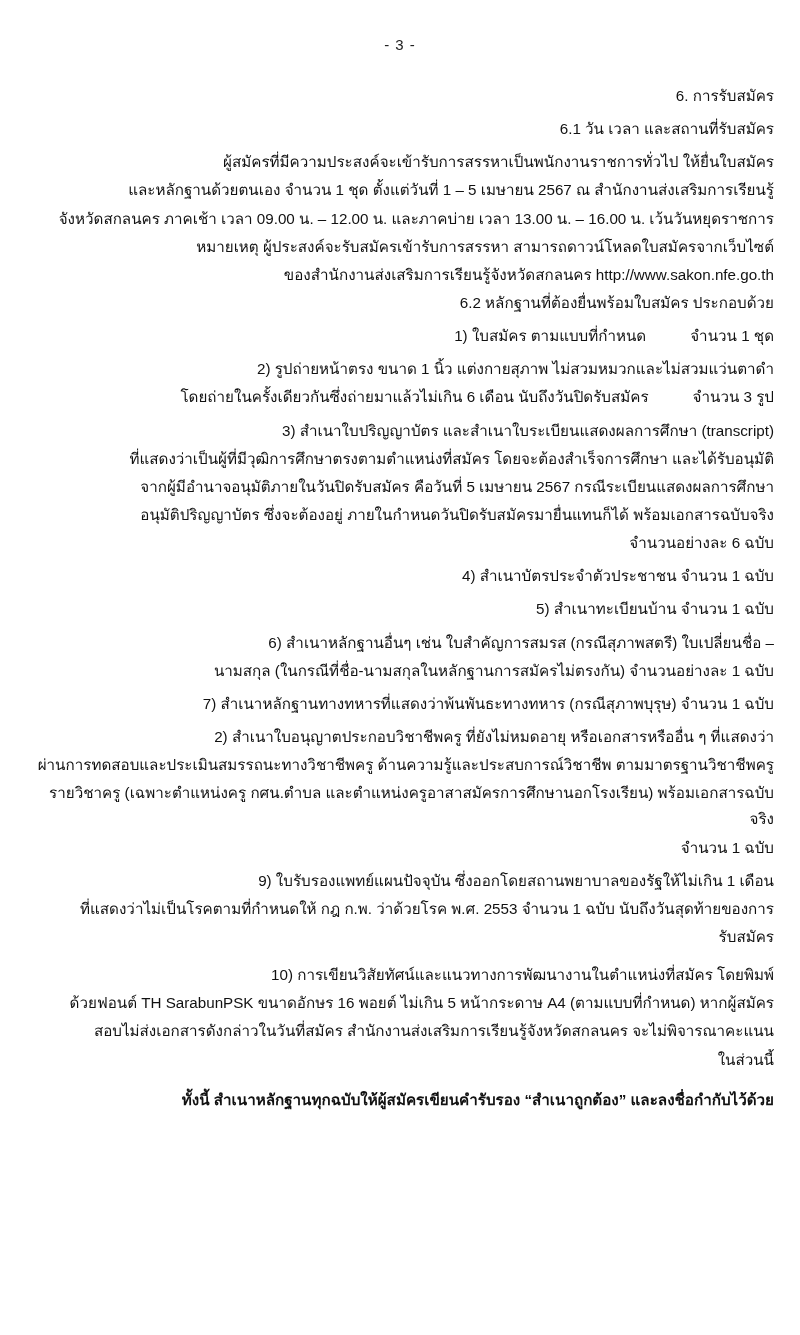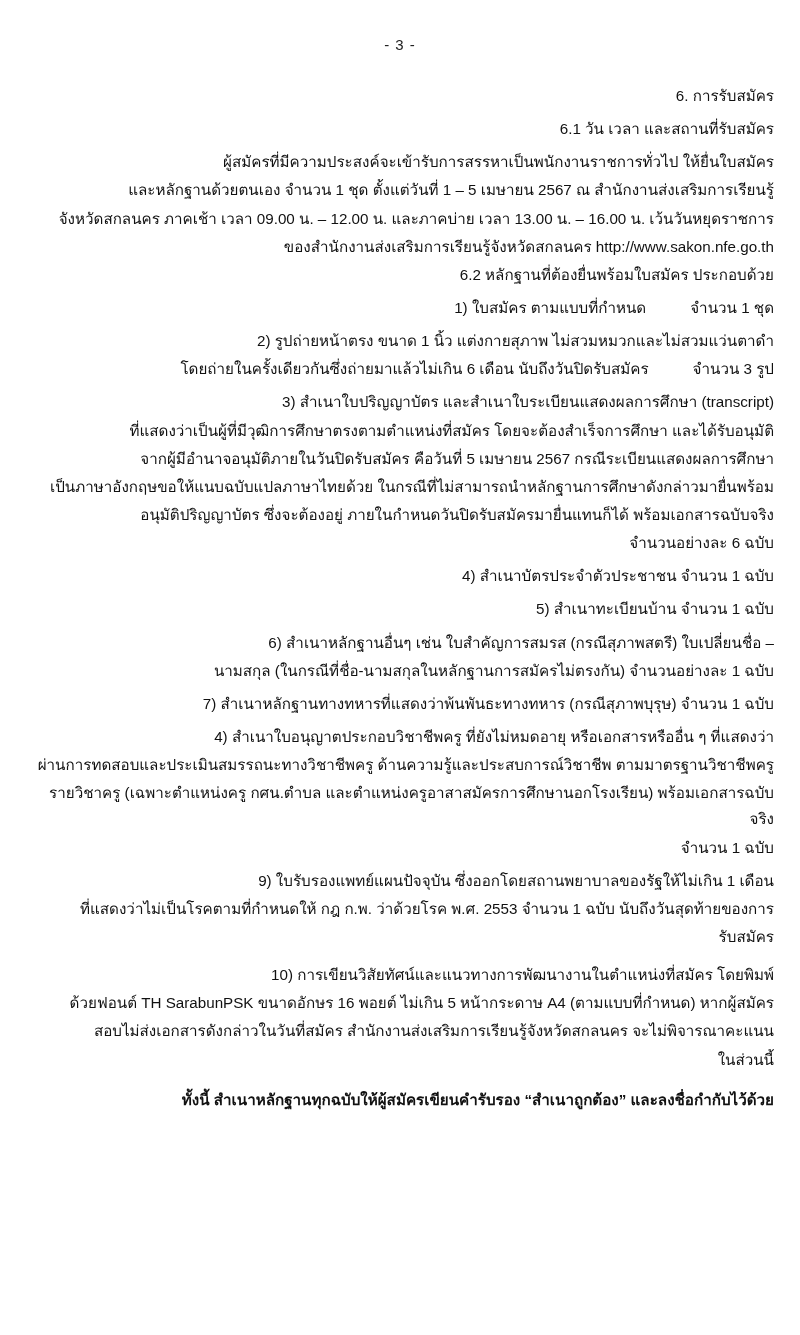--- a/index.html
+++ b/index.html
@@ -91,20 +91,21 @@
 
     <p class="i-para">ผู้สมัครที่มีความประสงค์จะเข้ารับการสรรหาเป็นพนักงานราชการทั่วไป ให้ยื่นใบสมัคร</p>
 
     <p>
       <span>และหลักฐานด้วยตนเอง จำนวน 1 ชุด </span><span class="bold">ตั้งแต่วันที่ 1 – 5 เมษายน 2567</span><span> ณ สำนักงานส่งเสริมการเรียนรู้</span>
     </p>
 
     <p>จังหวัดสกลนคร ภาคเช้า เวลา 09.00 น. – 12.00 น. และภาคบ่าย เวลา 13.00 น. – 16.00 น. เว้นวันหยุดราชการ</p>
 
 
+    <p class="i-note">หมายเหตุ ผู้ประสงค์จะรับสมัครเข้ารับการสรรหา สามารถดาวน์โหลดใบสมัครจากเว็บไซต์</p>
 
     <p>ของสำนักงานส่งเสริมการเรียนรู้จังหวัดสกลนคร http://www.sakon.nfe.go.th</p>
 
     <p class="i-sub bold">6.2 หลักฐานที่ต้องยื่นพร้อมใบสมัคร ประกอบด้วย</p>
 
     <div class="spacer-xs"></div>
 
     <p class="i-item">
       <span>1) ใบสมัคร ตามแบบที่กำหนด</span><span class="qty">จำนวน 1 ชุด</span>
     </p>
@@ -120,21 +121,20 @@
 
     <div class="spacer-xs"></div>
 
     <p class="i-item">
       <span>3) สำเนาใบปริญญาบัตร และสำเนาใบระเบียนแสดงผลการศึกษา (transcript)</span>
     </p>
     <p>ที่แสดงว่าเป็นผู้ที่มีวุฒิการศึกษาตรงตามตำแหน่งที่สมัคร โดยจะต้องสำเร็จการศึกษา และได้รับอนุมัติ</p>
     <p>
       <span id="line3b"><span>จากผู้มีอำนาจอนุมัติภายในวันปิดรับสมัคร </span><span class="bold">คือวันที่ 5 เมษายน 2567</span><span> กรณีระเบียนแสดงผลการศึกษา</span></span>
     </p>
-    <p>เป็นภาษาอังกฤษขอให้แนบฉบับแปลภาษาไทยด้วย ในกรณีที่ไม่สามารถนำหลักฐานการศึกษาดังกล่าวมายื่นพร้อม</p>
     <p>อนุมัติปริญญาบัตร ซึ่งจะต้องอยู่ ภายในกำหนดวันปิดรับสมัครมายื่นแทนก็ได้ พร้อมเอกสารฉบับจริง</p>
     <p>จำนวนอย่างละ 6 ฉบับ</p>
 
     <div class="spacer-xs"></div>
 
     <p class="i-item">4) สำเนาบัตรประจำตัวประชาชน จำนวน 1 ฉบับ</p>
 
     <div class="spacer-xs"></div>
 
     <p class="i-item">5) สำเนาทะเบียนบ้าน จำนวน 1 ฉบับ</p>
@@ -143,21 +143,21 @@
 
     <p class="i-item">6) สำเนาหลักฐานอื่นๆ เช่น ใบสำคัญการสมรส (กรณีสุภาพสตรี) ใบเปลี่ยนชื่อ –</p>
     <p>นามสกุล (ในกรณีที่ชื่อ-นามสกุลในหลักฐานการสมัครไม่ตรงกัน) จำนวนอย่างละ 1 ฉบับ</p>
 
     <div class="spacer-xs"></div>
 
     <p class="i-item">7) สำเนาหลักฐานทางทหารที่แสดงว่าพ้นพันธะทางทหาร (กรณีสุภาพบุรุษ) จำนวน 1 ฉบับ</p>
 
     <div class="spacer-xs"></div>
 
-    <p class="i-item">4) สำเนาใบอนุญาตประกอบวิชาชีพครู ที่ยังไม่หมดอายุ หรือเอกสารหรืออื่น ๆ ที่แสดงว่า</p>
+    <p class="i-item">2) สำเนาใบอนุญาตประกอบวิชาชีพครู ที่ยังไม่หมดอายุ หรือเอกสารหรืออื่น ๆ ที่แสดงว่า</p>
     <p>ผ่านการทดสอบและประเมินสมรรถนะทางวิชาชีพครู ด้านความรู้และประสบการณ์วิชาชีพ ตามมาตรฐานวิชาชีพครู</p>
     <p>รายวิชาครู (เฉพาะตำแหน่งครู กศน.ตำบล และตำแหน่งครูอาสาสมัครการศึกษานอกโรงเรียน) พร้อมเอกสารฉบับจริง</p>
     <p>จำนวน 1 ฉบับ</p>
 
     <div class="spacer-xs"></div>
 
     <p class="i-item">9) ใบรับรองแพทย์แผนปัจจุบัน ซึ่งออกโดยสถานพยาบาลของรัฐให้ไม่เกิน 1 เดือน</p>
     <p>ที่แสดงว่าไม่เป็นโรคตามที่กำหนดให้ กฎ ก.พ. ว่าด้วยโรค พ.ศ. 2553 จำนวน 1 ฉบับ นับถึงวันสุดท้ายของการ</p>
     <p>รับสมัคร</p>
 

